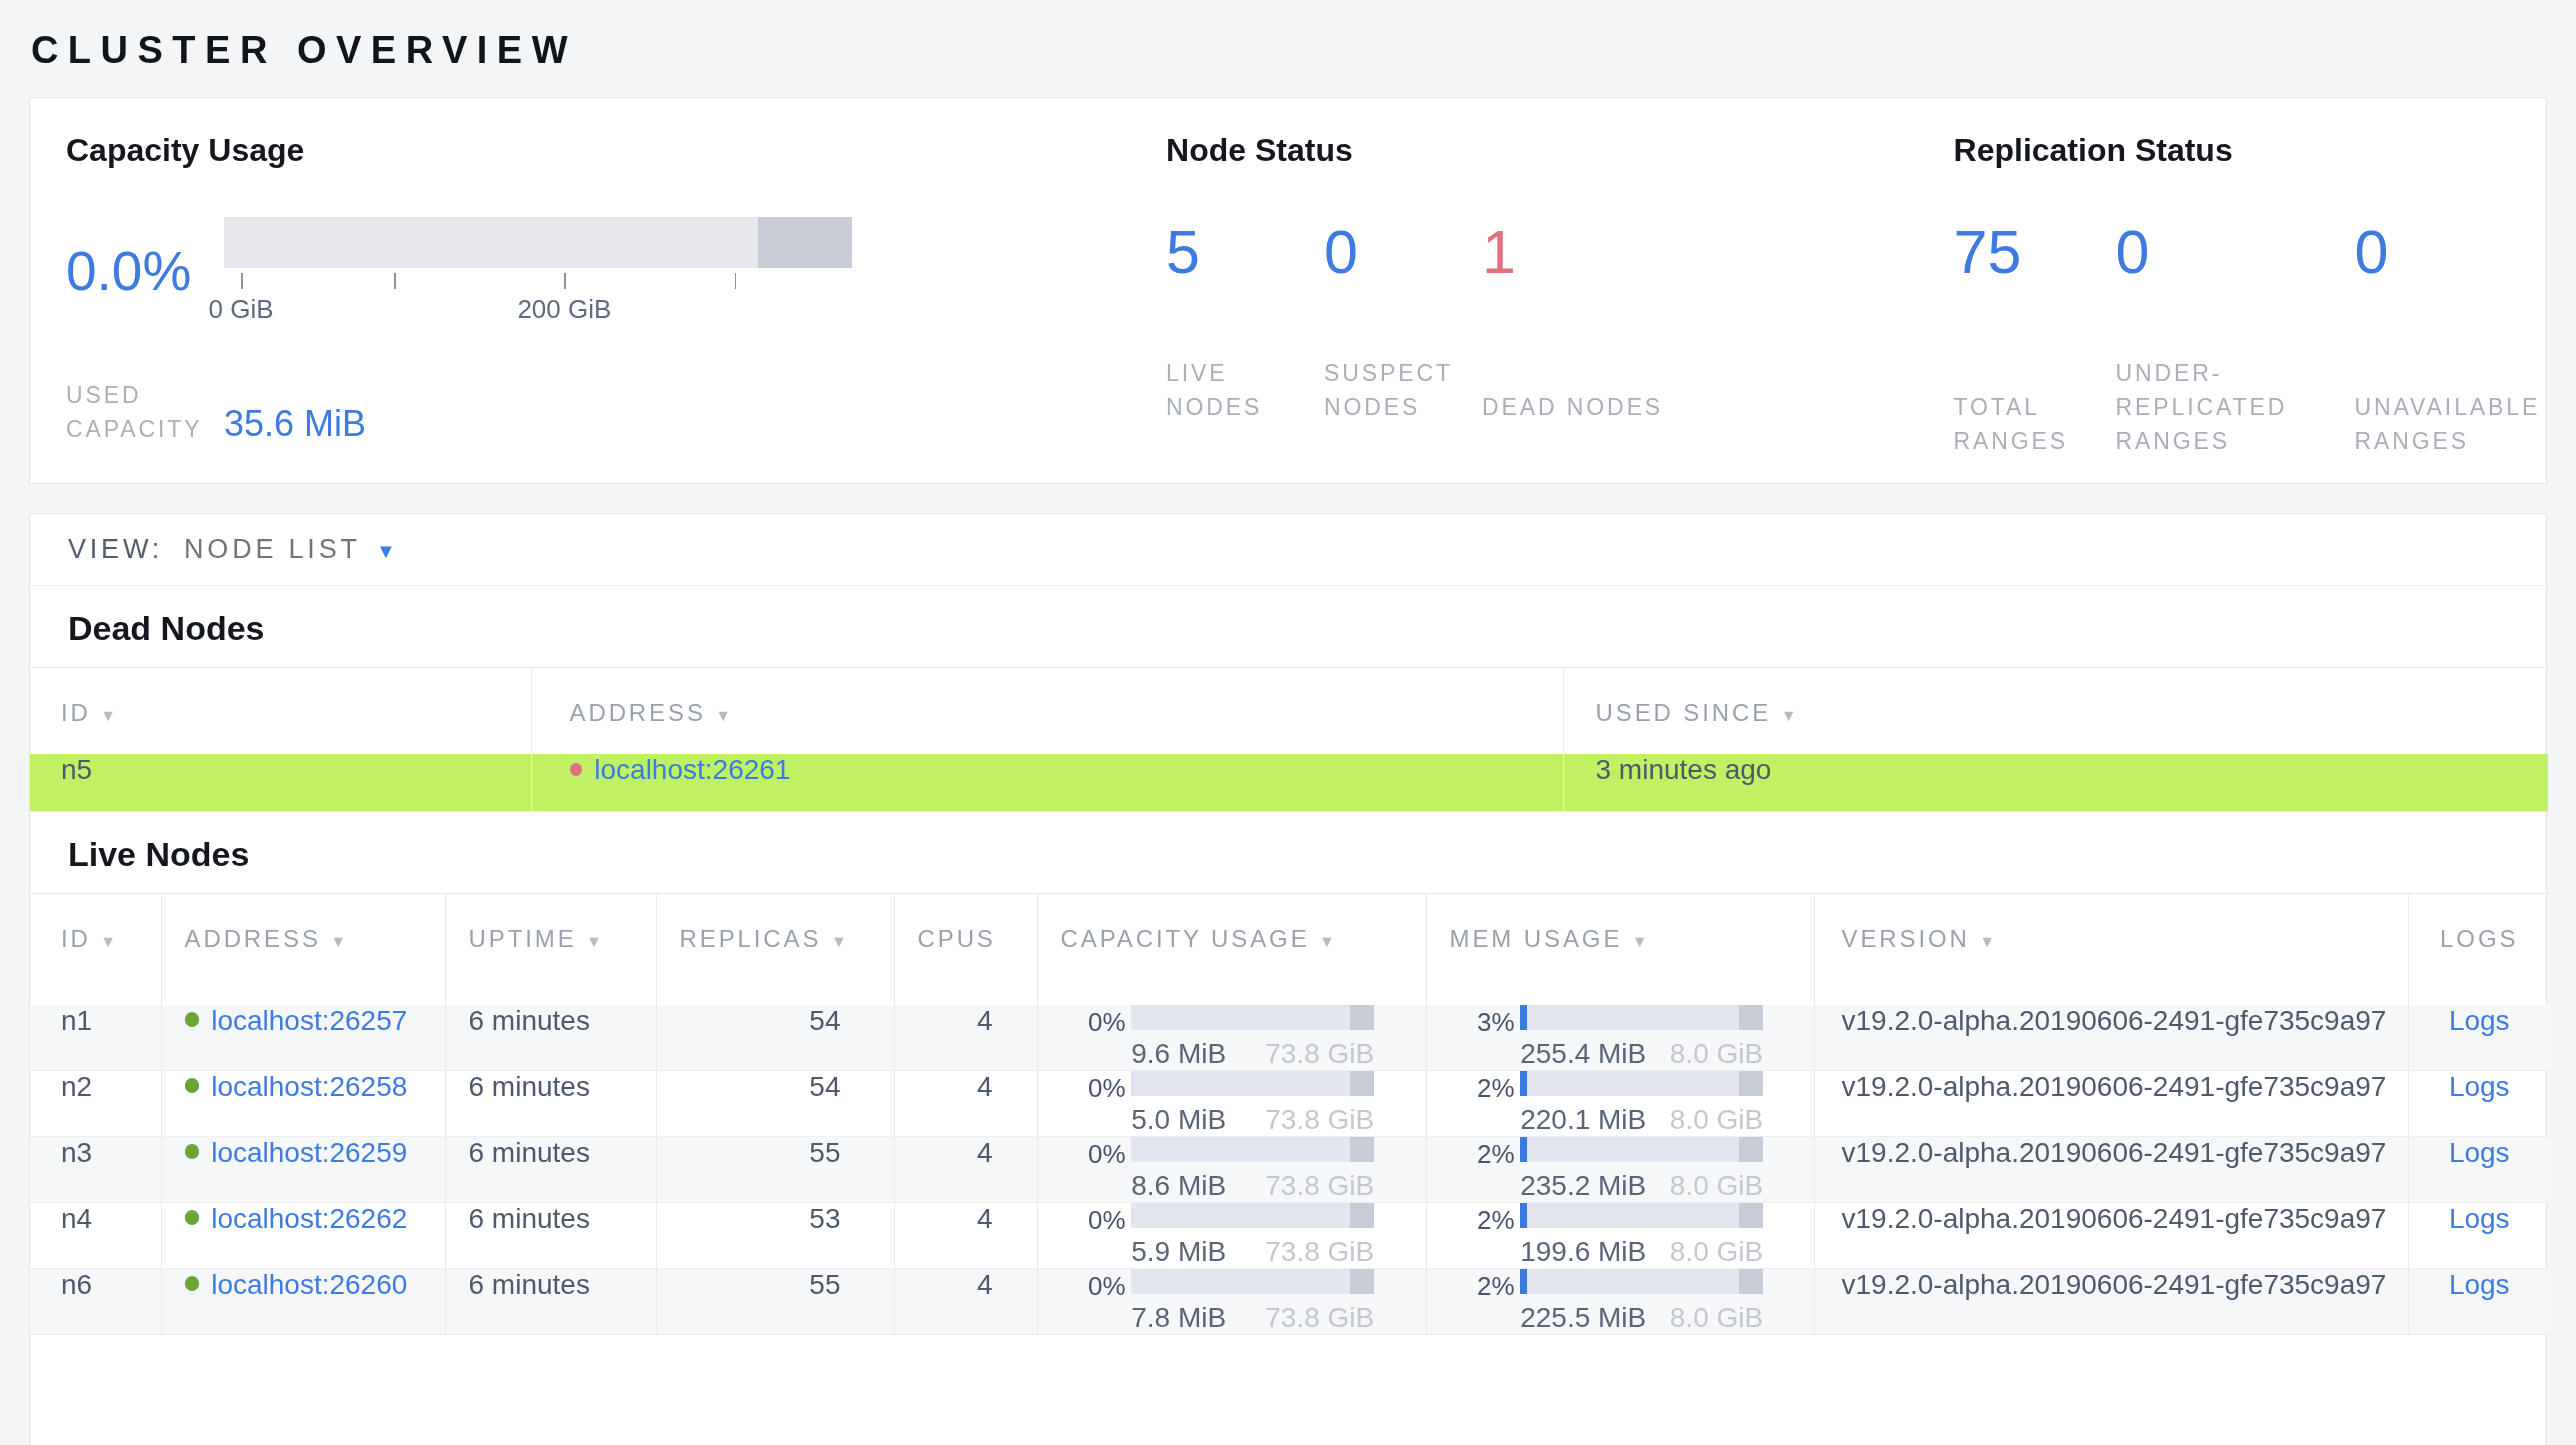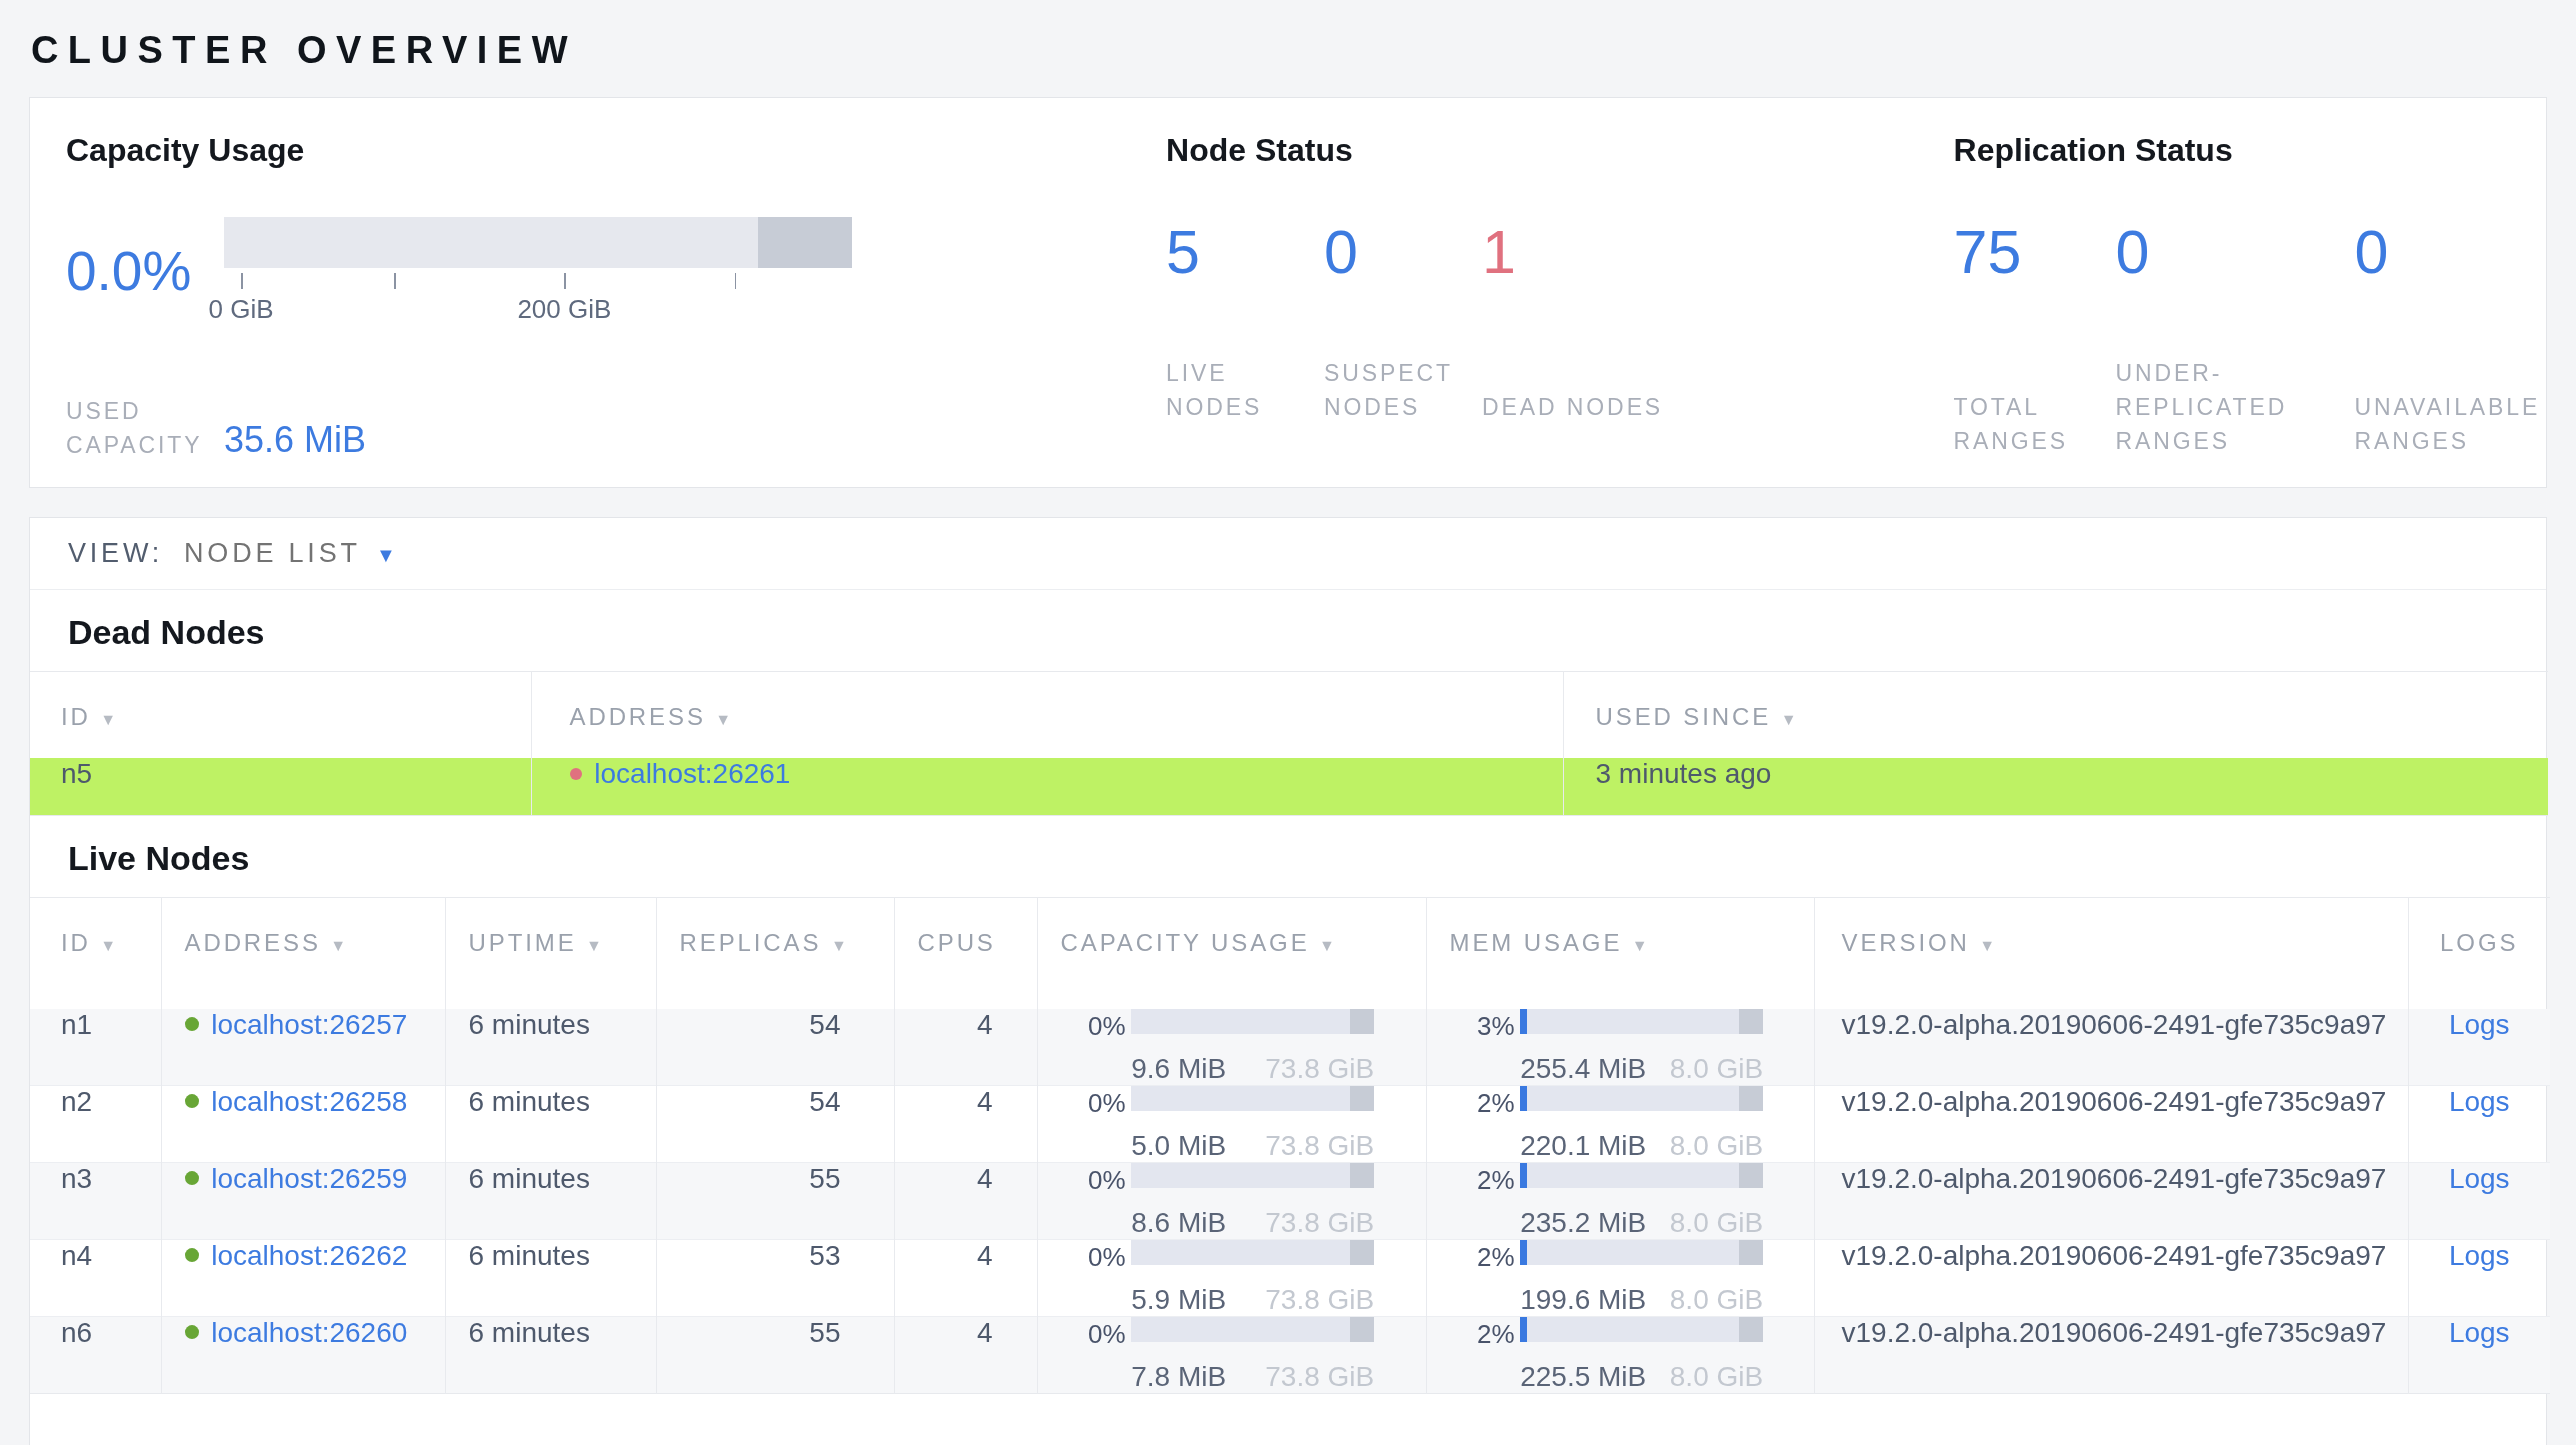--- a/index.html
+++ b/index.html
@@ -57,21 +57,21 @@
   .cap-ticks i{
     position:absolute; top:1.9px; width:1.9px; height:15.3px; background:#8b93a3;
   }
   .cap-ticklabels{ position:relative; height:32px; margin-top:3.8px; }
   .cap-ticklabels span{
     position:absolute; transform:translateX(-50%);
     font-size:26px; color:#5f6a7e; white-space:nowrap;
   }
   .t0{ left:17px; } .t27{ left:27.1%; } .t54{ left:54.2%; } .t81{ left:81.3%; }
 
-  .cap-stats{ display:flex; margin-top:68px; }
+  .cap-stats{ display:flex; margin-top:52px; }
   .cap-stat{ display:flex; align-items:flex-end; }
   .cap-stat + .cap-stat{ margin-left:84px; }
   .stat-label{
     width:158px; flex:none;
     font-size:23px; line-height:34px; letter-spacing:2.9px;
     color:#a9aeb8; text-transform:uppercase;
   }
   .cap-stat:nth-child(2) .stat-label{ width:153px; }
   .stat-value{
     font-size:36px; color:#3d7be0; padding-bottom:1px; white-space:nowrap;
@@ -169,21 +169,21 @@
   .mini-bar{
     position:relative; height:25px; background:#e3e6ef; overflow:hidden;
   }
   .mini-bar .dark-seg{
     position:absolute; right:0; top:0; bottom:0; width:10%; background:#c7ccd6;
   }
   .mini-bar .used-seg{
     position:absolute; left:0; top:0; bottom:0; width:0; background:#3a79e0;
   }
   .mini-vals{
-    display:flex; justify-content:space-between; margin-top:19px;
+    display:flex; justify-content:space-between; margin-top:8px;
   }
   .mini-vals .used{ font-size:28px; color:#5a6477; }
   .mini-vals .total{ font-size:28px; color:#c3c8d0; }
 </style>
 </head>
 <body>
 
 <div class="page">
 
   <h1 class="page-title">CLUSTER OVERVIEW</h1>

